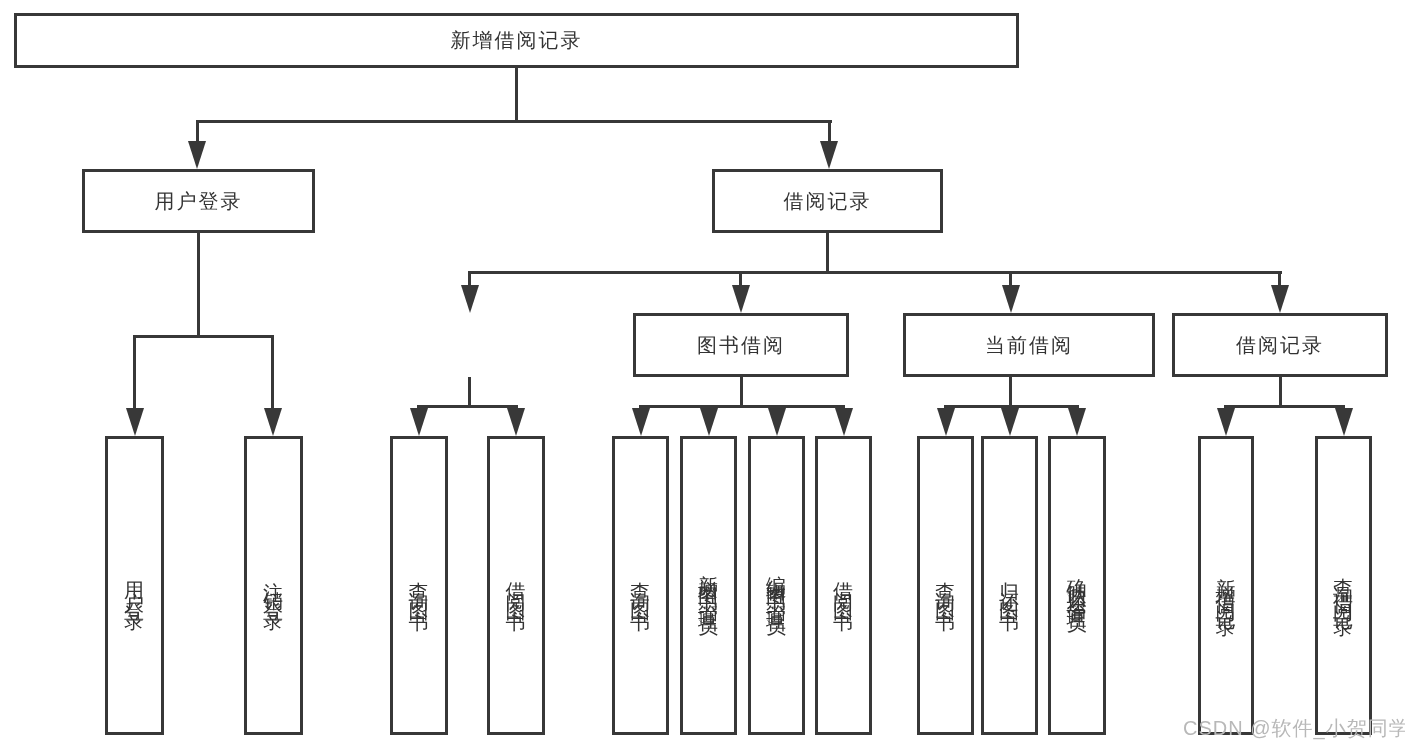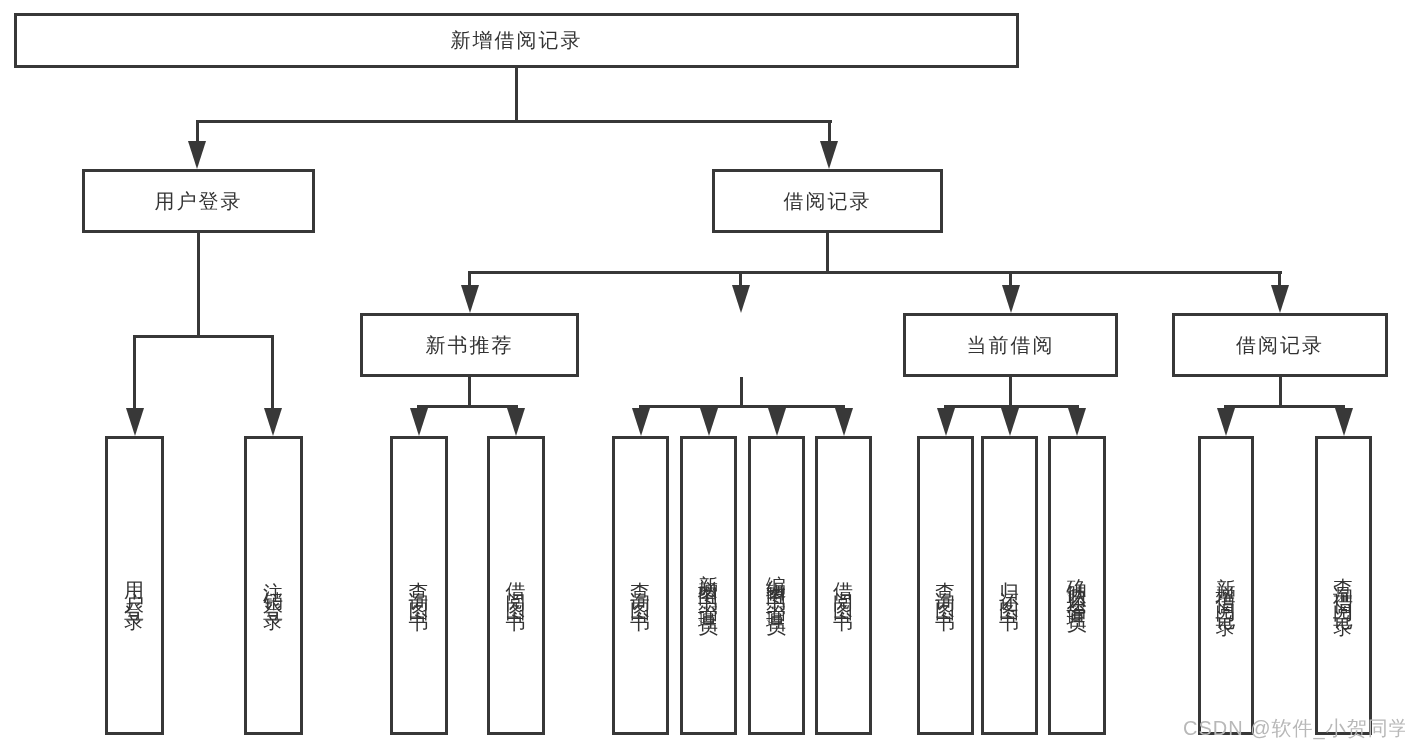--- a/index.html
+++ b/index.html
@@ -62,24 +62,24 @@
   <div class="hline" style="left:468px;top:271px;width:814px"></div>
   <div class="vline" style="left:468px;top:271px;height:17px"></div>
   <div class="arrow" style="left:461px;top:285px"></div>
   <div class="vline" style="left:739px;top:271px;height:17px"></div>
   <div class="arrow" style="left:732px;top:285px"></div>
   <div class="vline" style="left:1009px;top:271px;height:17px"></div>
   <div class="arrow" style="left:1002px;top:285px"></div>
   <div class="vline" style="left:1278px;top:271px;height:17px"></div>
   <div class="arrow" style="left:1271px;top:285px"></div>
 
-  <div class="box" style="left:360px;top:313px;width:219px;height:64px">
-    <span>新书推荐</span>
+  <div class="box" style="left:633px;top:313px;width:216px;height:64px">
+    <span>图书借阅</span>
   </div>
-  <div class="box" style="left:903px;top:313px;width:215px;height:64px">
+  <div class="box" style="left:903px;top:313px;width:252px;height:64px">
     <span>当前借阅</span>
   </div>
   <div class="box" style="left:1172px;top:313px;width:216px;height:64px">
     <span>借阅记录</span>
   </div>
 
   <div class="vline" style="left:468px;top:377px;height:31px"></div>
   <div class="hline" style="left:417px;top:405px;width:101px"></div>
   <div class="vline" style="left:417px;top:405px;height:8px"></div>
   <div class="arrow" style="left:410px;top:408px"></div>

